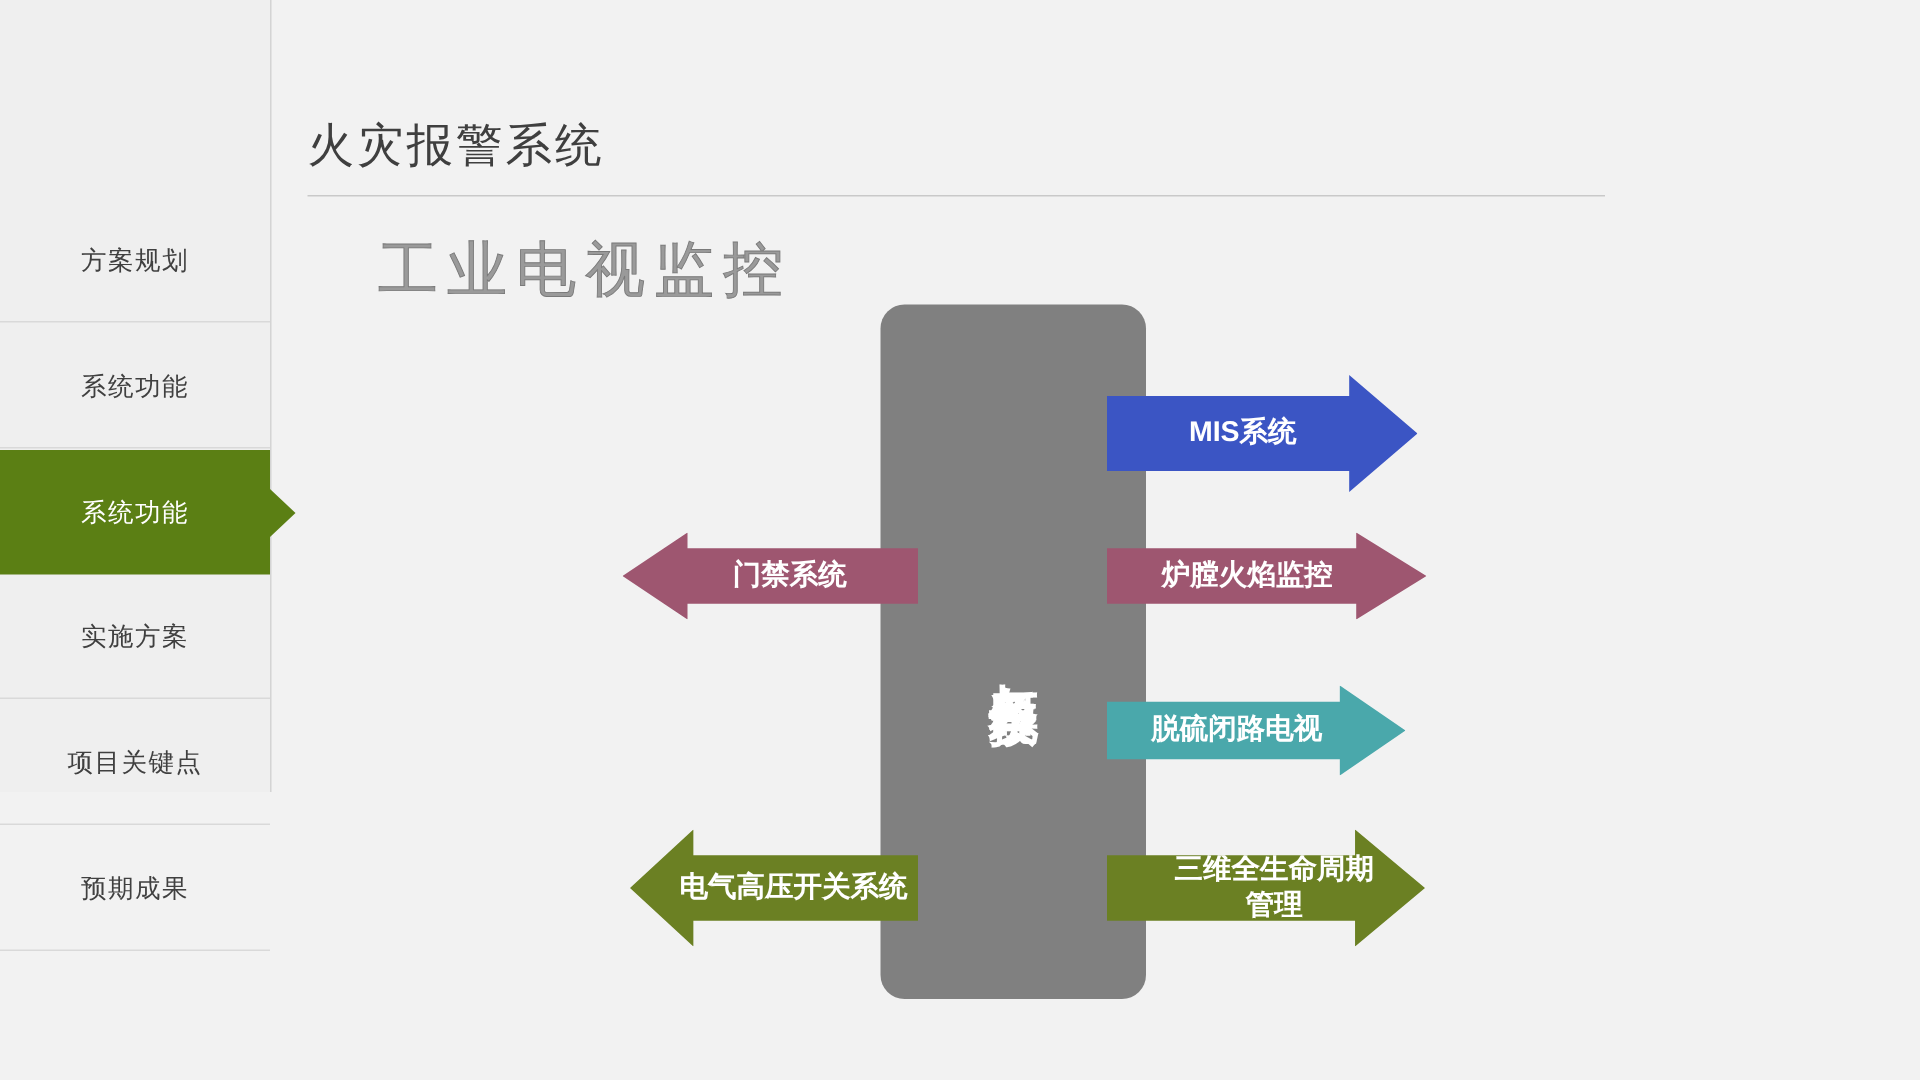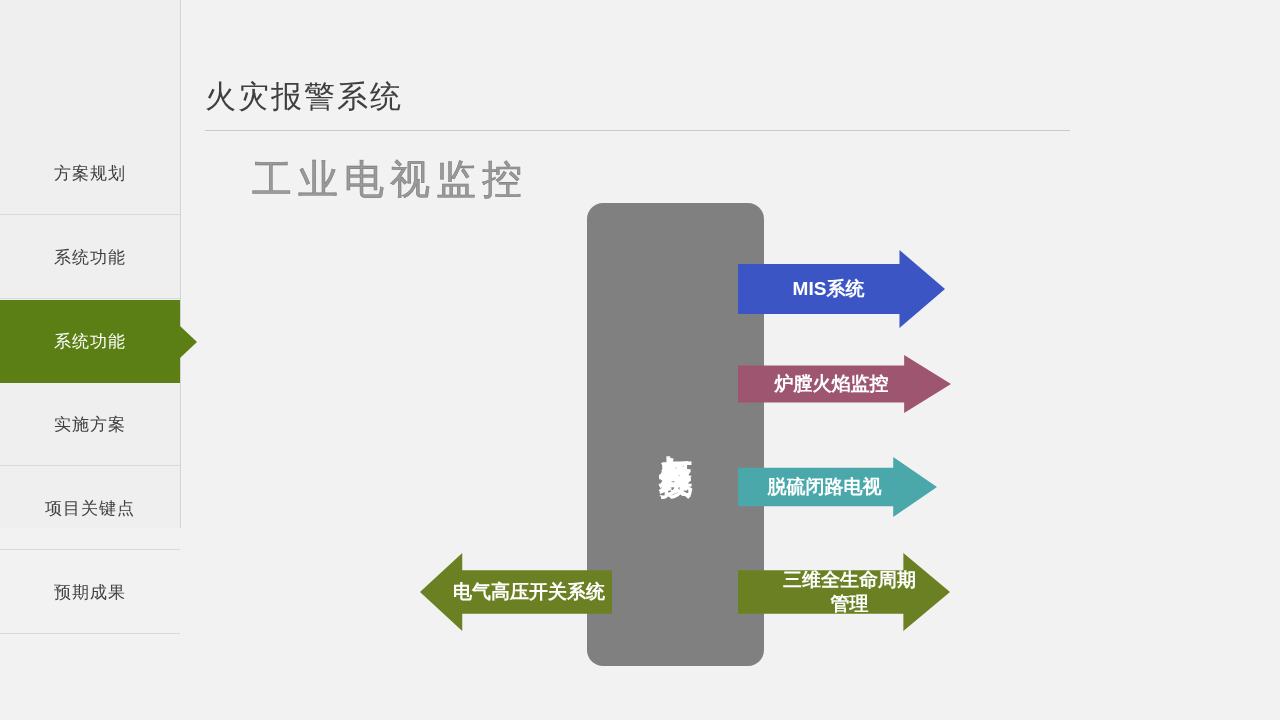--- a/index.html
+++ b/index.html
@@ -173,20 +173,23 @@
   </div>
 
   <div class="title">火灾报警系统</div>
   <div class="title-rule"></div>
   <div class="subtitle">工业电视监控</div>
 
   <div class="center-bar">
     <div class="center-bar-text">与各系统接口</div>
   </div>
 
+  <div class="arrow-shape arrow-left" style="left:415px; top:355px; width:197px; height:58px; background:#9e5670;">
+    <span>门禁系统</span>
+  </div>
   <div class="arrow-shape arrow-left tall" style="left:420px; top:553px; width:192px; height:78px; background:#6b8023;">
     <span>电气高压开关系统</span>
   </div>
 
   <div class="arrow-shape arrow-right" style="left:738px; top:250px; width:207px; height:78px; background:#3b55c4;">
     <span>MIS系统</span>
   </div>
   <div class="arrow-shape arrow-right" style="left:738px; top:355px; width:213px; height:58px; background:#9e5670;">
     <span>炉膛火焰监控</span>
   </div>

